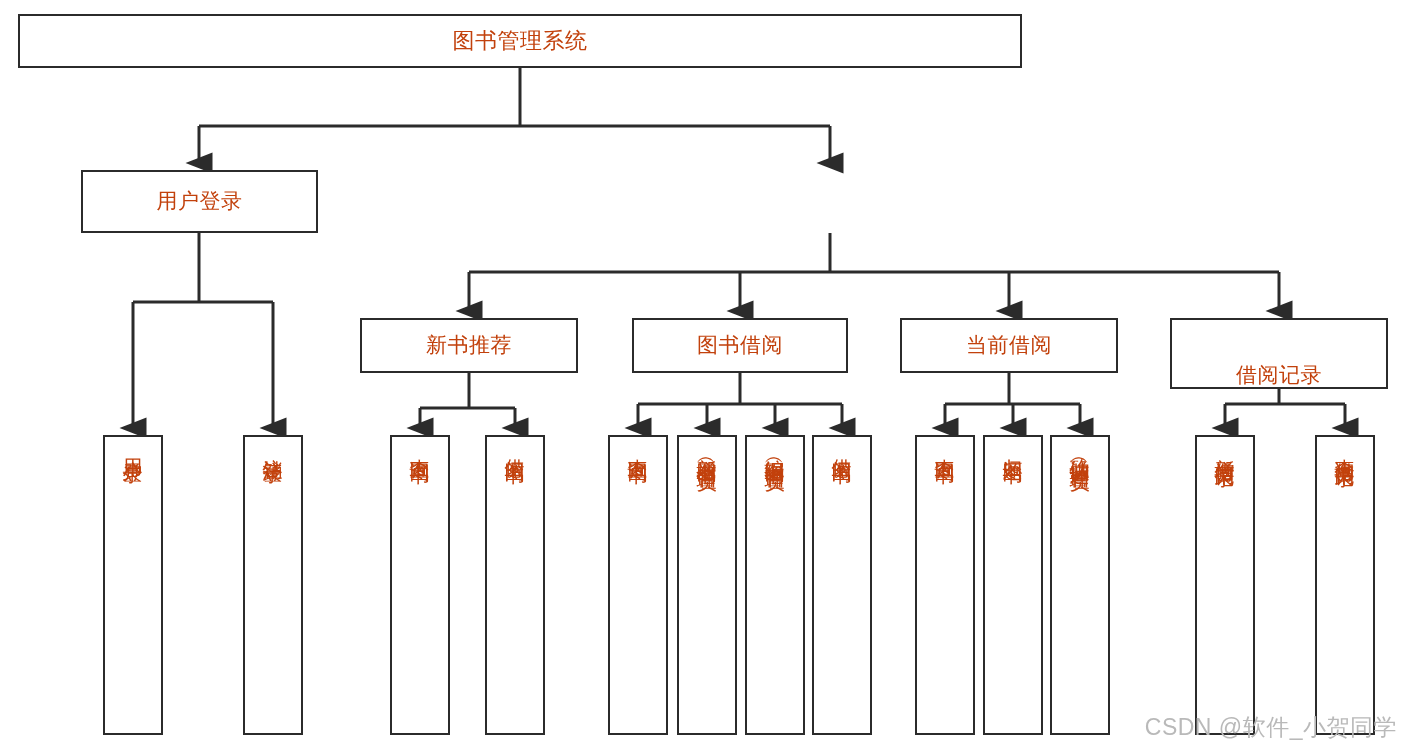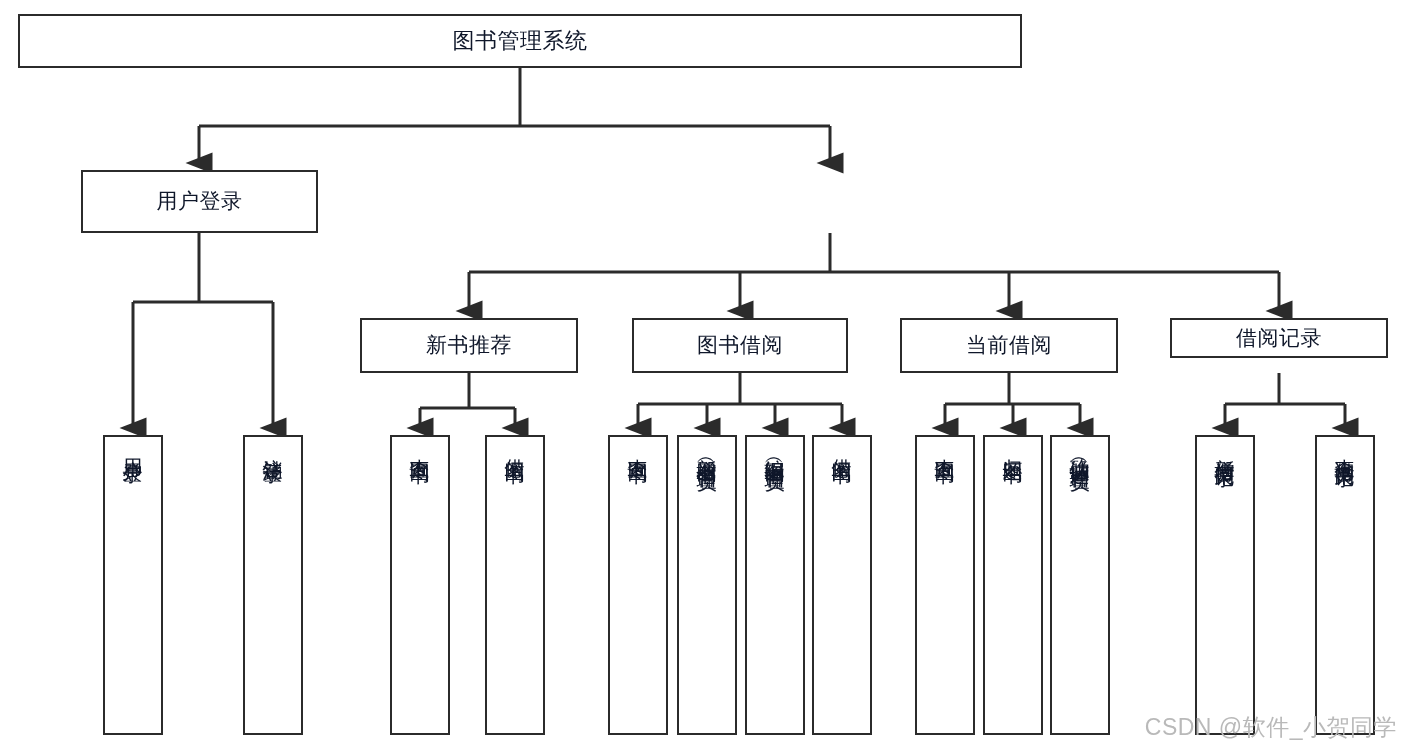--- a/index.html
+++ b/index.html
@@ -33,21 +33,21 @@
     border: 2.5px solid #2b2b2b;
     display: flex;
     align-items: center;
     justify-content: center;
     z-index: 2;
   }
   .node-label {
     font-size: 21px;
     line-height: 1.15;
     letter-spacing: 0.5px;
-    color: #0f172a;
+    color: #c2410c;
     white-space: nowrap;
     text-align: center;
   }
   .node.leaf .node-label {
     writing-mode: vertical-rl;
     text-orientation: upright;
     font-size: 20px;
     letter-spacing: 2px;
     line-height: 1;
   }
@@ -138,21 +138,21 @@
 
   <div class="node" style="left:360px; top:318px; width:218px; height:55px;">
     <span class="node-label">新书推荐</span>
   </div>
   <div class="node" style="left:632px; top:318px; width:216px; height:55px;">
     <span class="node-label">图书借阅</span>
   </div>
   <div class="node" style="left:900px; top:318px; width:218px; height:55px;">
     <span class="node-label">当前借阅</span>
   </div>
-  <div class="node" style="left:1170px; top:318px; width:218px; height:40px;">
+  <div class="node" style="left:1170px; top:318px; width:218px; height:71px;align-items:flex-end;">
     <span class="node-label">借阅记录</span>
   </div>
 
   <div class="node leaf" style="left:103px; top:435px; width:60px; height:300px;">
     <span class="node-label">用户登录</span>
   </div>
   <div class="node leaf" style="left:243px; top:435px; width:60px; height:300px;">
     <span class="node-label">注销登录</span>
   </div>
 

